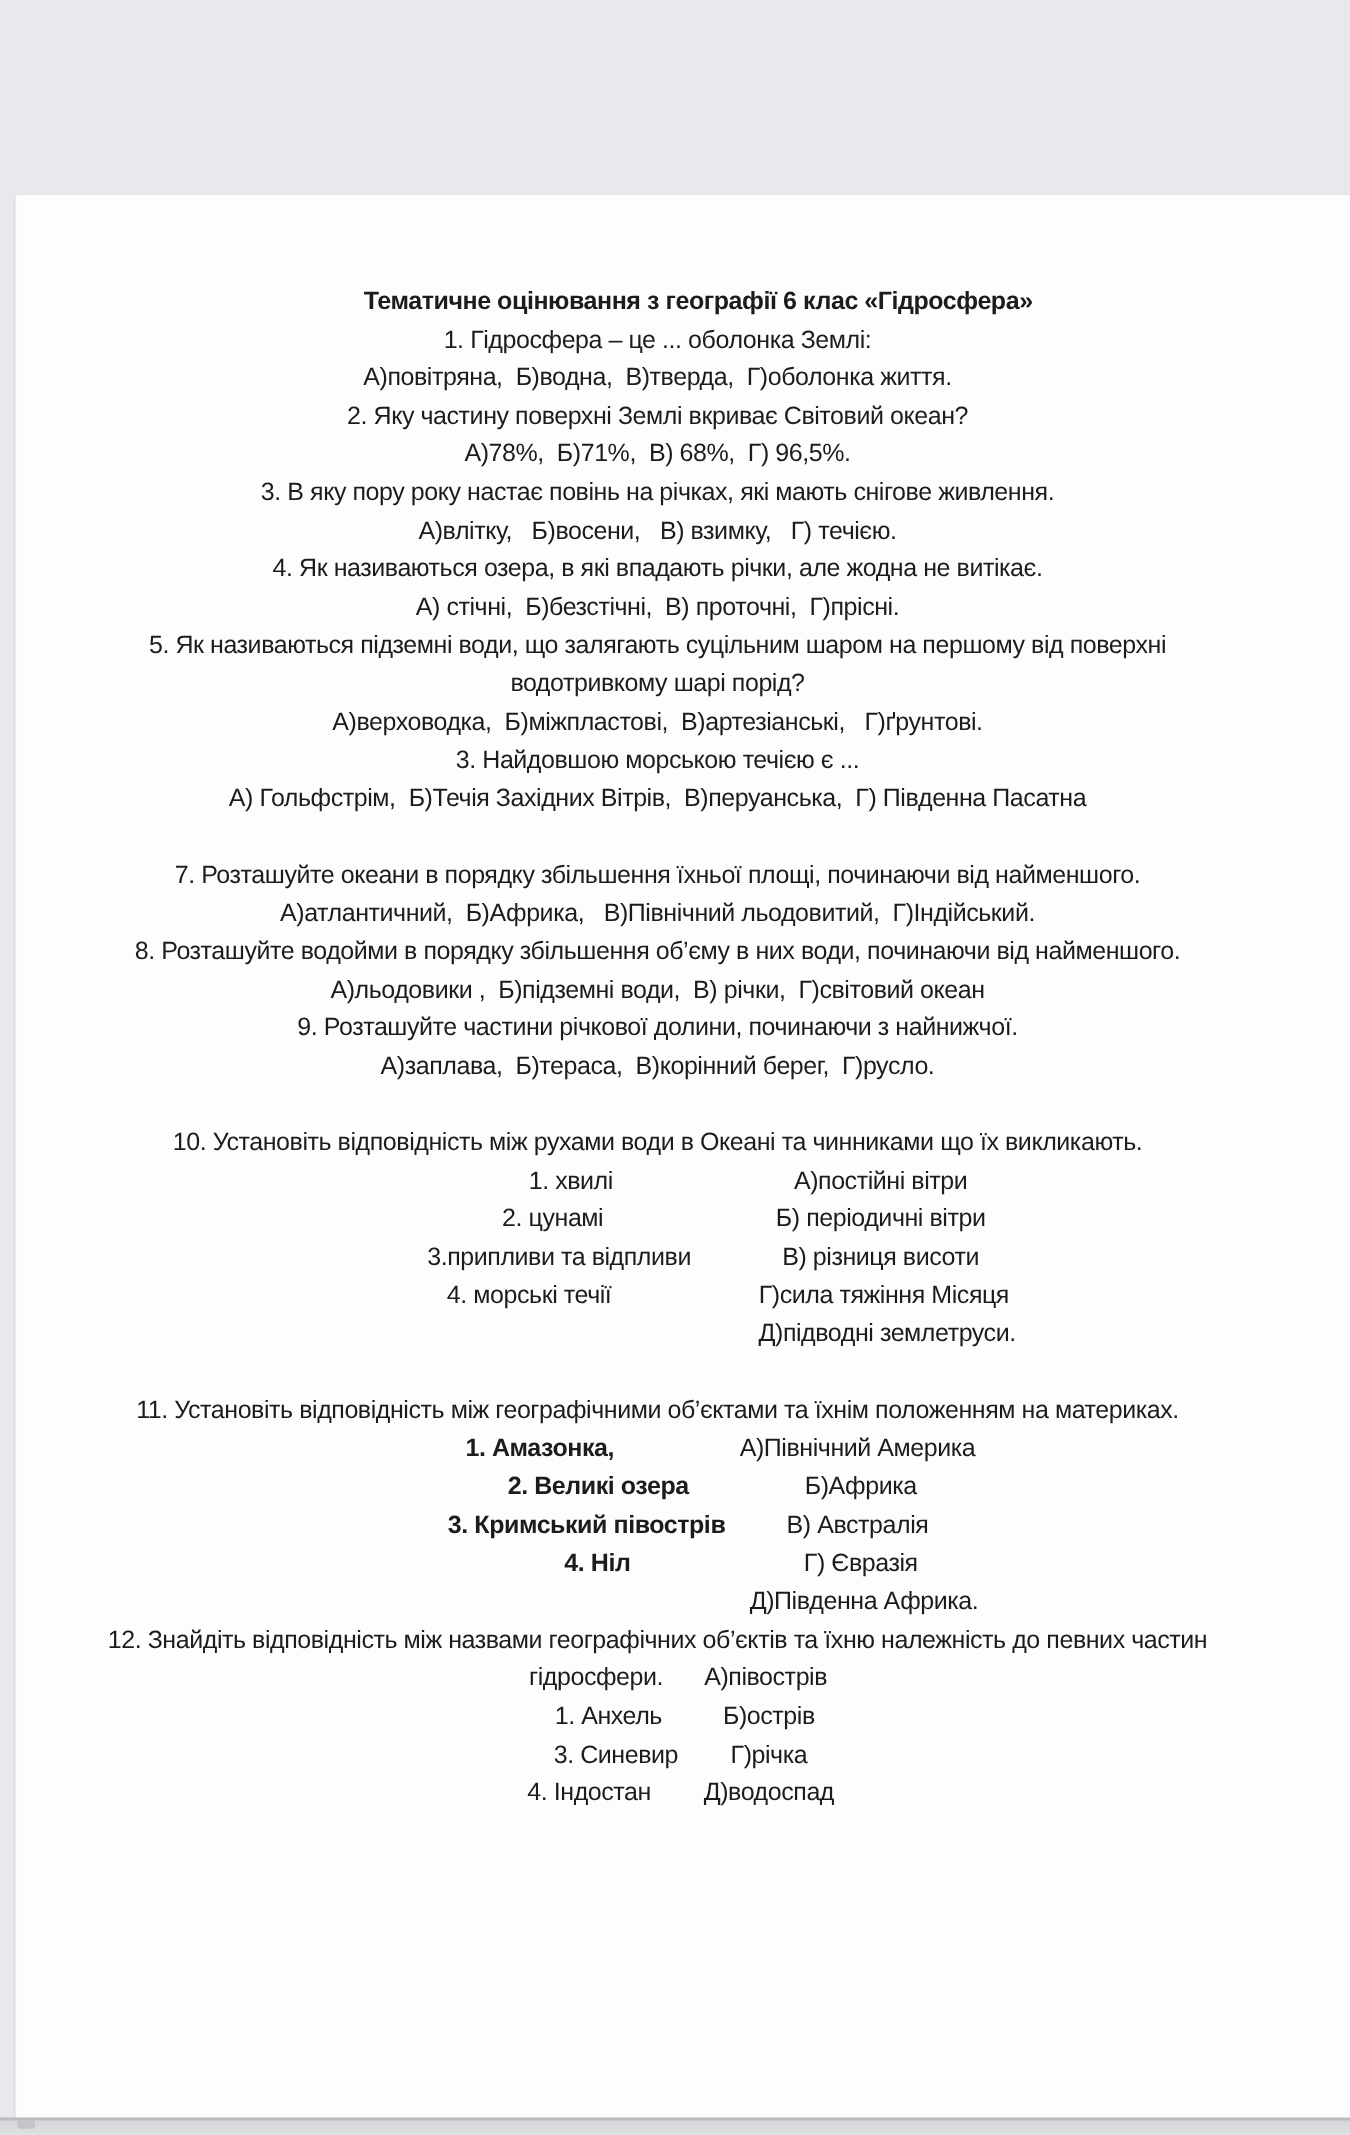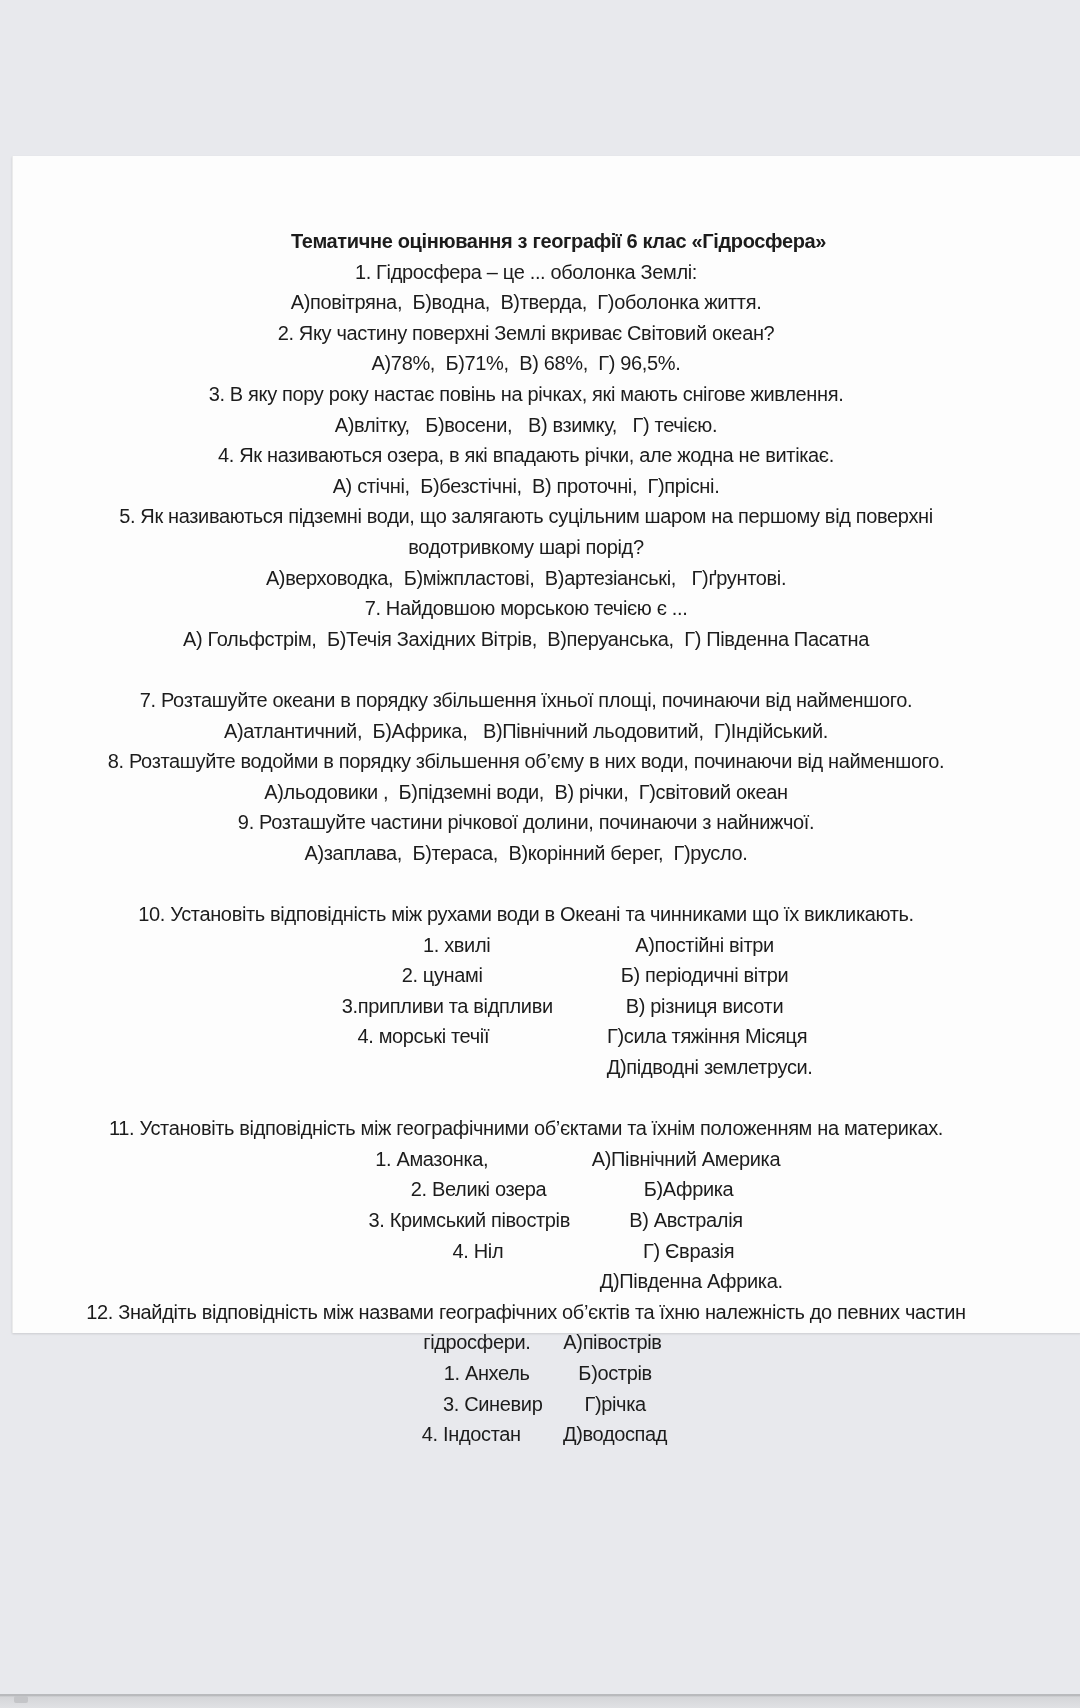--- a/index.html
+++ b/index.html
@@ -6,21 +6,21 @@
     margin:0; padding:0;
     width:1080px; height:1708px;
     background:#e8e9ed;
     overflow:hidden;
     font-family:"Liberation Sans", sans-serif;
   }
   .viewer{ position:absolute; inset:0; background:#e8e9ed; }
   .page{
     position:absolute;
     left:12px; top:156px;
-    width:1068px; height:1177px;
+    width:1068px; height:1539px;
     background:#fdfdfd;
     border-left:1px solid rgba(0,0,0,0.07);
     box-shadow:0 1px 2px rgba(0,0,0,0.12);
   }
   .content{
     position:absolute;
     left:63px; top:70px;            
     width:900px;
     font-size:20px;
     line-height:30.6px;
@@ -29,21 +29,21 @@
   }
   .line{ white-space:pre;text-align:center; }
   .title{
     font-weight:bold;
     padding-left:215px;             
     white-space:pre;
   }
   .gap{ margin-top:30.6px; }
   .pair .cl{ display:inline-block; white-space:pre; }
   .w10 .cl{ width:357px; }
-  .w11 .cl{ width:320px; }
+  .w11 .cl{ width:320px;font-weight:bold; }
   .w12 .cl{ width:173px; }
   .bottombar{
     position:absolute;
     left:0; top:1694px;
     width:1080px; height:14px;
     background:linear-gradient(#b9babd 0px, #b9babd 1.5px, #d5d6d9 3px, #e0e1e4 14px);
   }
   .corner-shadow{
     position:absolute;
     left:14px; top:1696px;
@@ -65,21 +65,21 @@
       <div class="line">А)повітряна,  Б)водна,  В)тверда,  Г)оболонка життя.</div>
       <div class="line">2. Яку частину поверхні Землі вкриває Світовий океан?</div>
       <div class="line">А)78%,  Б)71%,  В) 68%,  Г) 96,5%.</div>
       <div class="line">3. В яку пору року настає повінь на річках, які мають снігове живлення.</div>
       <div class="line">А)влітку,   Б)восени,   В) взимку,   Г) течією.</div>
       <div class="line">4. Як називаються озера, в які впадають річки, але жодна не витікає.</div>
       <div class="line">А) стічні,  Б)безстічні,  В) проточні,  Г)прісні.</div>
       <div class="line">5. Як називаються підземні води, що залягають суцільним шаром на першому від поверхні</div>
       <div class="line">водотривкому шарі порід?</div>
       <div class="line">А)верховодка,  Б)міжпластові,  В)артезіанські,   Г)ґрунтові.</div>
-      <div class="line">7. Найдовшою морською течією є ...</div>
+      <div class="line">3. Найдовшою морською течією є ...</div>
       <div class="line">А) Гольфстрім,  Б)Течія Західних Вітрів,  В)перуанська,  Г) Південна Пасатна</div>
 
       <div class="line gap">7. Розташуйте океани в порядку збільшення їхньої площі, починаючи від найменшого.</div>
       <div class="line">А)атлантичний,  Б)Африка,   В)Північний льодовитий,  Г)Індійський.</div>
       <div class="line">8. Розташуйте водойми в порядку збільшення об’єму в них води, починаючи від найменшого.</div>
       <div class="line">А)льодовики ,  Б)підземні води,  В) річки,  Г)світовий океан</div>
       <div class="line">9. Розташуйте частини річкової долини, починаючи з найнижчої.</div>
       <div class="line">А)заплава,  Б)тераса,  В)корінний берег,  Г)русло.</div>
 
       <div class="line gap">10. Установіть відповідність між рухами води в Океані та чинниками що їх викликають.</div>

